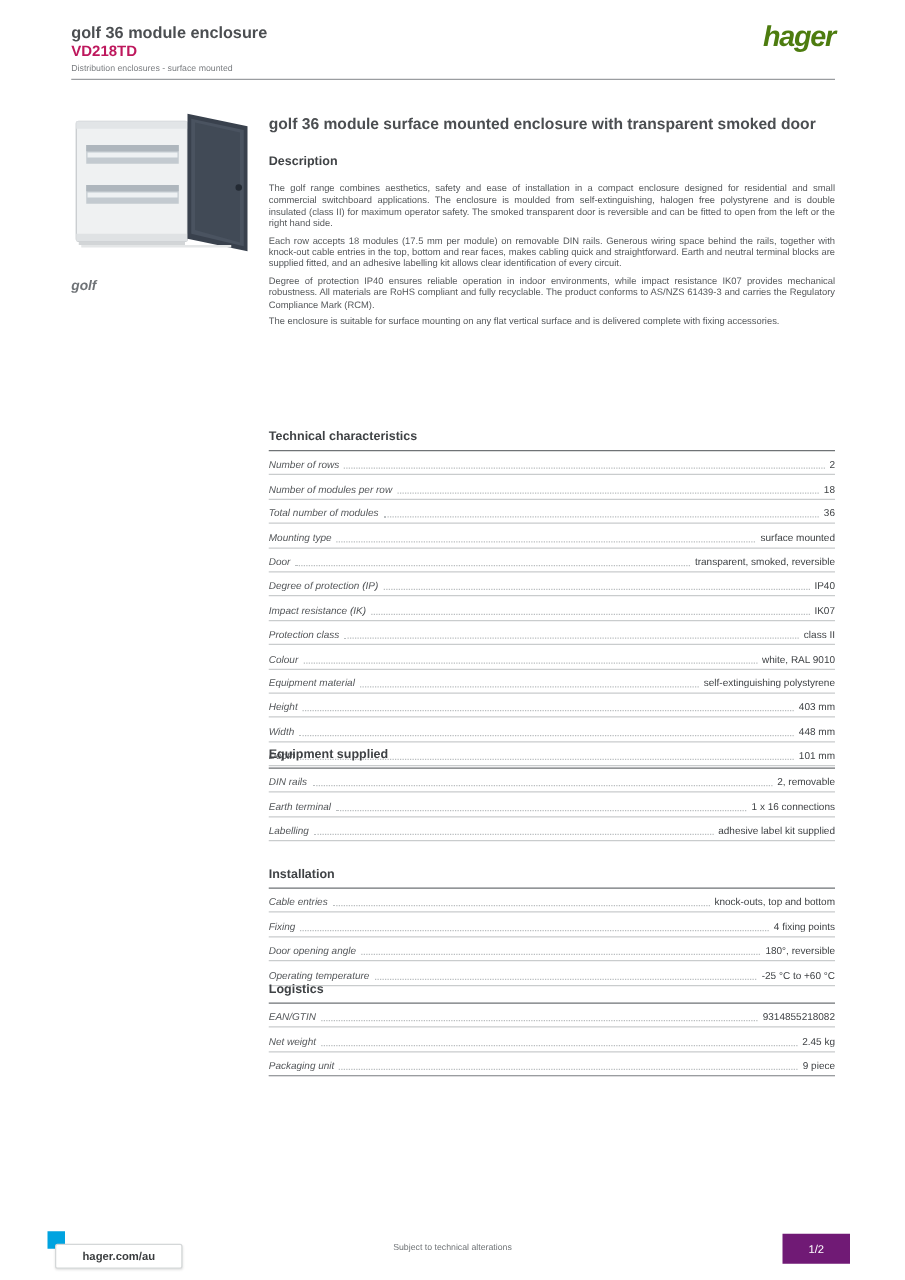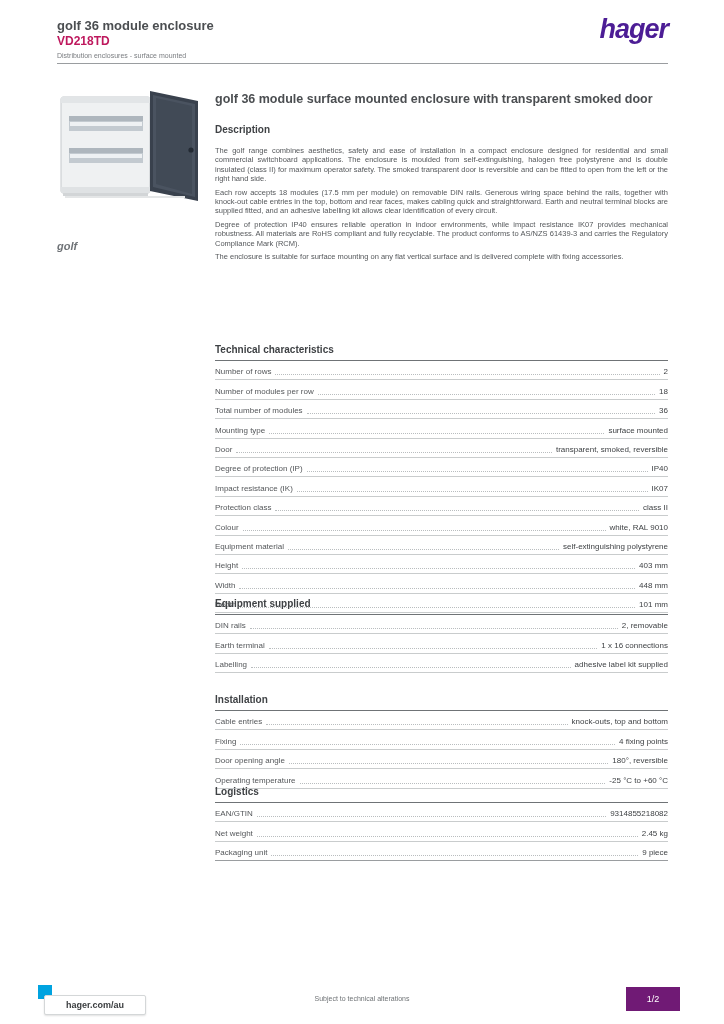--- a/index.html
+++ b/index.html
@@ -6,45 +6,45 @@
   .page{
     position:relative;width:724px;height:1024px;background:#ffffff;overflow:hidden;
     font-family:"Liberation Sans", sans-serif;color:#54575a;
   }
   
   .hdr{position:absolute;left:57px;top:18px;width:520px;}
   .hdr-line1{font-size:13px;font-weight:bold;color:#4b4e51;line-height:16px;}
   .hdr-line2{font-size:12px;font-weight:bold;color:#be185d;line-height:15px;}
   .hdr-line3{font-size:7px;color:#7a7d80;line-height:10px;margin-top:2px;}
   .logo{
-    position:absolute;right:56px;top:14px;font-size:27px;font-weight:800;font-style:italic;
-    letter-spacing:-1px;color:#4c1d95;line-height:30px;
+    position:absolute;right:56px;top:14px;font-size:23px;font-weight:800;font-style:italic;
+    letter-spacing:-1px;color:#4d7c0f;line-height:30px;
   }
   .hdr-rule{position:absolute;left:57px;right:56px;top:63px;height:1px;background:#9a9da0;}
   
   .pimg{position:absolute;left:57px;top:88px;width:148px;height:118px;}
-  .pbadge{position:absolute;left:57px;top:240px;font-size:11px;font-weight:bold;font-style:italic;color:#6f7377;}
+  .pbadge{position:absolute;left:57px;top:223px;font-size:11px;font-weight:bold;font-style:italic;color:#6f7377;}
   .title{position:absolute;left:215px;top:92px;width:453px;font-size:12.5px;font-weight:bold;color:#4b4e51;line-height:15px;}
   .desc-h{position:absolute;left:215px;top:124px;font-size:10px;font-weight:bold;color:#3f4245;}
   .desc{position:absolute;left:215px;top:146px;width:453px;height:190px;overflow:hidden;}
   .desc p{margin:0 0 4px 0;font-size:7.5px;line-height:9.4px;text-align:justify;color:#55585b;}
   
   #sections{position:absolute;left:215px;top:0;width:453px;}
   .section{position:absolute;left:0;width:453px;}
   .section:nth-of-type(1){top:344px;}
   .section:nth-of-type(2){top:598px;}
   .section:nth-of-type(3){top:694px;}
   .section:nth-of-type(4){top:786px;}
   .sec-heading{font-size:10px;font-weight:bold;color:#3f4245;line-height:12px;}
   .sec-rule{height:1px;background:#6f7376;margin-top:4px;}
   .spec-row{
     display:flex;align-items:flex-end;min-height:16.4px;
     border-bottom:1px solid #c9cccd;font-size:8px;line-height:10px;padding-bottom:2px;
   }
-  .spec-label{white-space:nowrap;color:#54575a;}
+  .spec-label{white-space:nowrap;color:#54575a;font-style:italic;}
   .spec-fill{flex:1;border-bottom:1px dotted #b9bdbf;margin:0 4px 2px 4px;}
   .spec-value{white-space:nowrap;color:#3f4245;text-align:right;}
   .end-rule{position:absolute;left:215px;top:860px;width:453px;height:1px;background:#9a9da0;}
   
   .f-bluesq{position:absolute;left:38px;top:985px;width:14px;height:14px;background:#00a3e0;}
   .f-site{
     position:absolute;left:44px;top:995px;width:102px;height:20px;background:#ffffff;
     border:1px solid #d4d7d8;border-radius:2px;box-shadow:0 1px 2px rgba(0,0,0,.12);
     display:flex;align-items:center;padding-left:21px;box-sizing:border-box;
     font-size:9px;color:#3a3d3f;font-weight:bold;

